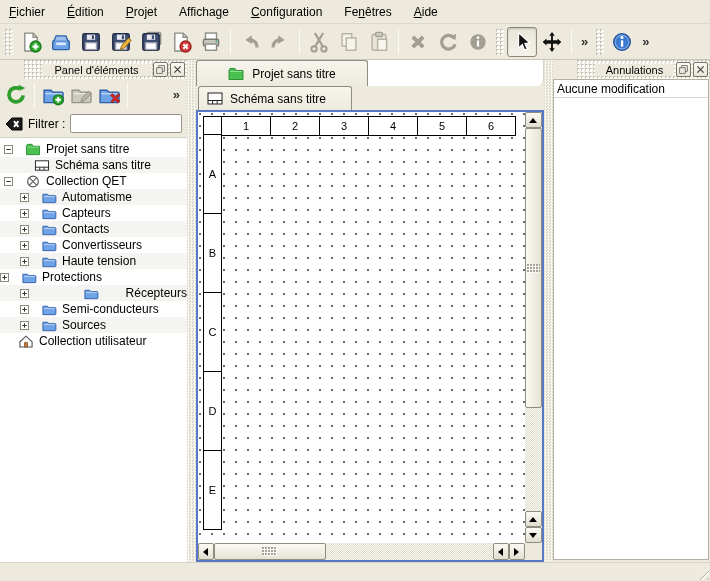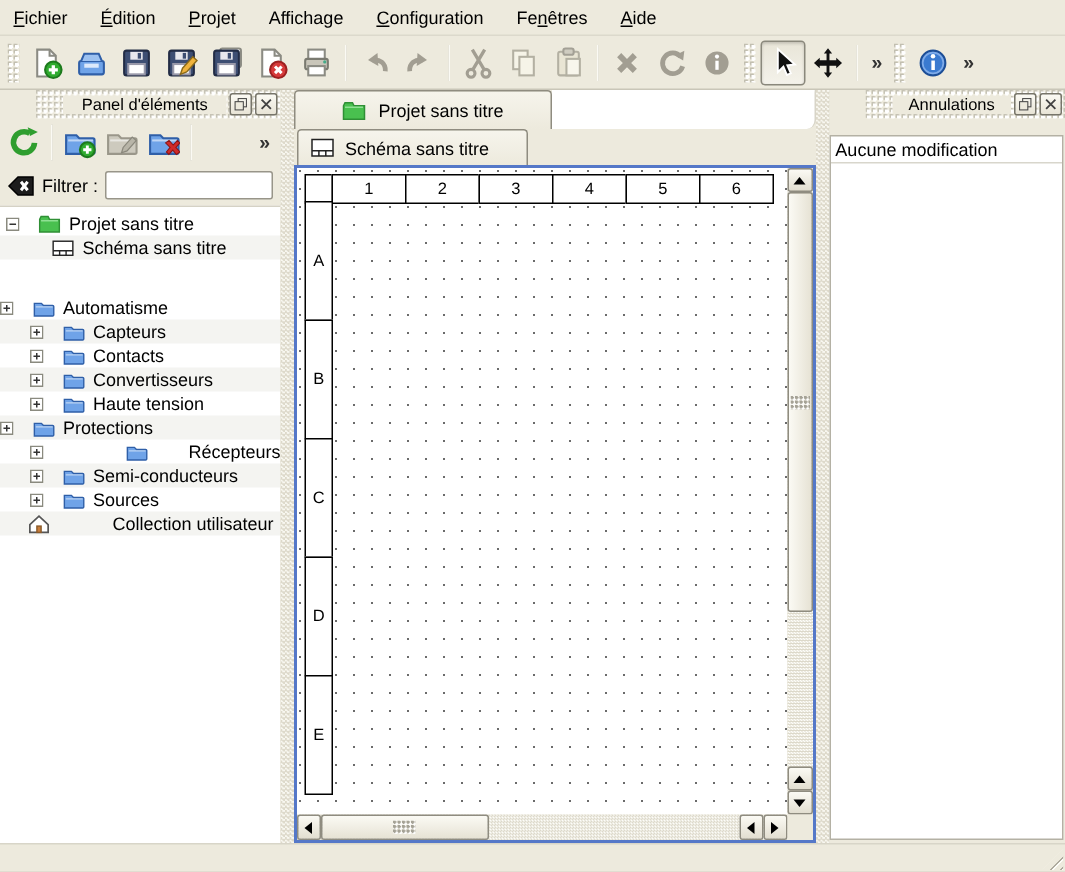--- a/index.html
+++ b/index.html
@@ -26,21 +26,21 @@
   .overflow-btn{font-size:13px;font-weight:bold;color:#333;padding:2px 5px;background:transparent;border:none;cursor:default;}
   .icon{display:inline-block;}
   .icon svg{display:block;width:100%;height:100%;}
   
   .main{display:flex;height:502px;}
   .splitter{width:9px;
     background:repeating-conic-gradient(#f8f7f0 0% 25%,#ddd9ca 0% 50%) 0 0/3px 3px,#e8e5d8;}
   
   .dock{display:flex;flex-direction:column;}
   .dock.left{width:187px;}
-  .dock.right{width:158px;gap:11px;}
+  .dock.right{width:158px;}
   .dock-title{height:19px;display:flex;align-items:center;padding:2px 2px 2px 18px;
     background:radial-gradient(circle at 1.2px 1.2px,#fff 34%,transparent 40%) 1px 1px/4px 4px,
                radial-gradient(circle at 1.2px 1.2px,#c6c3b5 34%,transparent 40%) 0 0/4px 4px,#edeadd;margin-left:24px;}
   .dock-label{flex:1;text-align:center;background:#edeadd;padding:0 8px;font-size:11px;white-space:nowrap;}
   .dock-btn{width:15px;height:15px;margin-left:2px;padding:0;background:linear-gradient(#fbfaf4,#e8e4d6);
     border:1px solid #77756a;border-radius:2px;display:flex;align-items:center;justify-content:center;cursor:default;}
   .dock-btn .icon{width:11px;height:11px;}
   
   .panel-toolbar{height:31px;display:flex;align-items:center;padding:0 2px;}
   .panel-toolbar .tbtn{width:28px;height:28px;}
@@ -394,21 +394,37 @@
           </div>
           <div class="tree-row" style="padding-left: 34px;">
             <span class="icon ticon">
               <svg viewBox="0 0 16 16">
                 <rect x="1" y="3" width="14" height="10" fill="#fff" stroke="#222"></rect>
                 <path d="M1 9.8h14M5.6 9.8V13M10.2 9.8V13" stroke="#222" fill="none"></path>
               </svg>
             </span>
             <span class="tlabel">Schéma sans titre</span>
           </div>
-          <div class="tree-row" style=" margin-top: 24px;">
+          <div class="tree-row" style="padding-left: 4px;">
+            <span class="exp">
+              <svg viewBox="0 0 9 9">
+                <rect x="0.5" y="0.5" width="8" height="8" fill="#fff" stroke="#8a8a7f"></rect>
+                <path d="M2.3 4.5h4.4" stroke="#333" fill="none"></path>
+              </svg>
+            </span>
+            <span style="width: 12px; flex: 0 0 auto;"></span>
+            <span class="icon ticon">
+              <svg viewBox="0 0 16 16">
+                <circle cx="8" cy="8" r="5.7" fill="#fdfdfd" stroke="#555" stroke-width="1.2"></circle>
+                <path d="M4.2 4.2l7.6 7.6M11.8 4.2l-7.6 7.6" stroke="#555" stroke-width="1.1"></path>
+              </svg>
+            </span>
+            <span class="tlabel">Collection QET</span>
+          </div>
+          <div class="tree-row" style="padding-left: 20px;">
             <span class="exp">
               <svg viewBox="0 0 9 9">
                 <rect x="0.5" y="0.5" width="8" height="8" fill="#fff" stroke="#8a8a7f"></rect>
                 <path d="M2.3 4.5h4.4M4.5 2.3v4.4" stroke="#333" fill="none"></path>
               </svg>
             </span>
             <span style="width: 12px; flex: 0 0 auto;"></span>
             <span class="icon ticon">
               <svg viewBox="0 0 16 16">
                 <path d="M1.5 4.5h5l1.5 1.5h6.5q.8 0 .8.8v6q0 .7-.8.7h-13z" fill="#6fa3e8" stroke="#2f5fa8"></path>
@@ -538,21 +554,21 @@
             </span>
             <span style="width: 12px; flex: 0 0 auto;"></span>
             <span class="icon ticon">
               <svg viewBox="0 0 16 16">
                 <path d="M1.5 4.5h5l1.5 1.5h6.5q.8 0 .8.8v6q0 .7-.8.7h-13z" fill="#6fa3e8" stroke="#2f5fa8"></path>
                 <path d="M2.5 7h12" stroke="rgba(255,255,255,.55)" fill="none"></path>
               </svg>
             </span>
             <span class="tlabel">Sources</span>
           </div>
-          <div class="tree-row" style="padding-left: 18px; gap: 36px;">
+          <div class="tree-row" style="padding-left: 18px;">
             <span class="icon ticon">
               <svg viewBox="0 0 16 16">
                 <path d="M1.5 8.3 8 2.3l6.5 6v5.5h-13z" fill="#fff" stroke="#555" stroke-width="1.2"></path>
                 <rect x="6.5" y="9.3" width="3" height="4.5" fill="#c87d3a" stroke="#8a5a2a"></rect>
               </svg>
             </span>
             <span class="tlabel">Collection utilisateur</span>
           </div>
         </div>
     </div>

